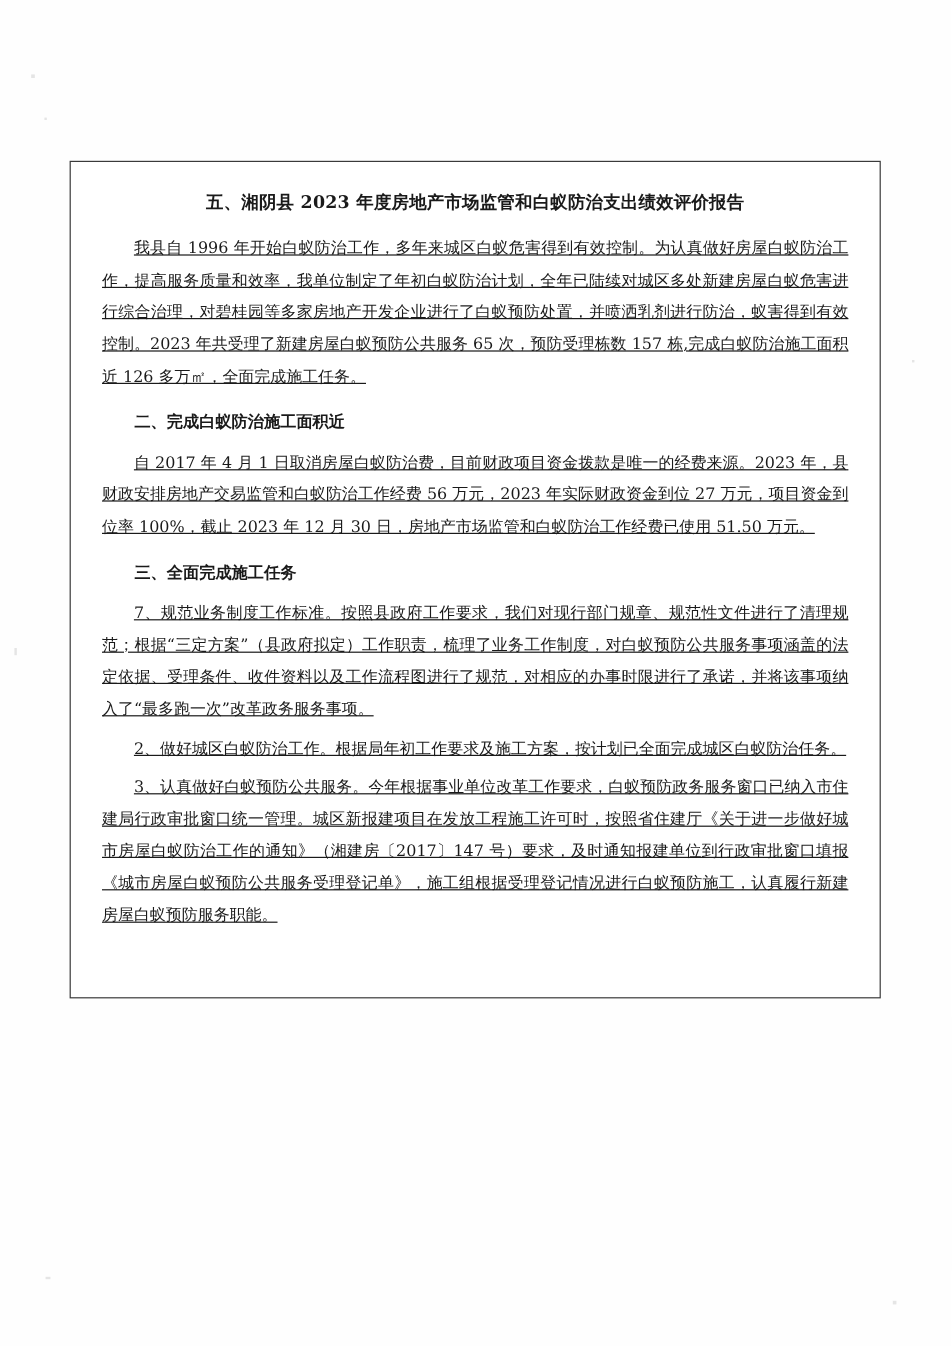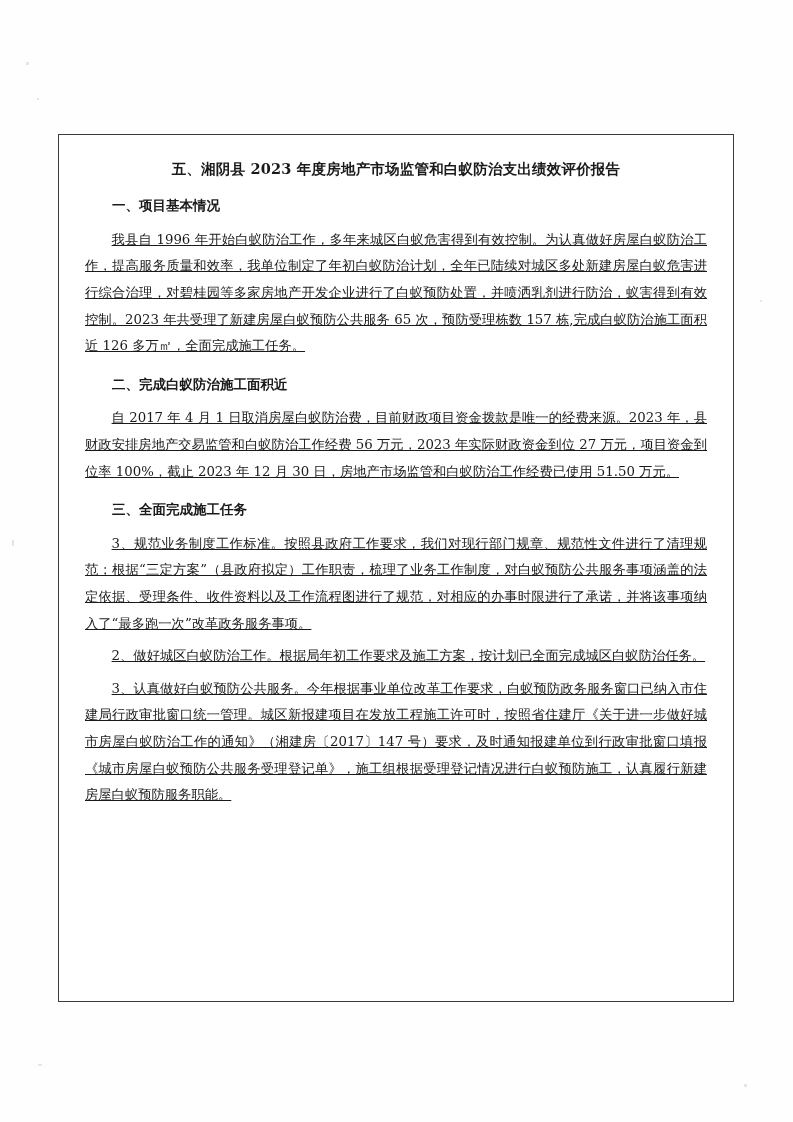--- a/index.html
+++ b/index.html
@@ -26,21 +26,21 @@
   .speck {
     position: absolute;
     background: #cfcfcf;
     opacity: .55;
   }
   .doc-frame {
     position: absolute;
     left: 58px;
     top: 134px;
     width: 676px;
-    height: 868px;
+    height: 698px;
     border: 1px solid #3a3a3a;
     box-sizing: border-box;
     background: #ffffff;
   }
   .doc-inner {
     padding: 18px 26px 20px 26px;
     box-sizing: border-box;
     height: 100%;
   }
   .doc-title {
@@ -78,26 +78,25 @@
   <div class="speck" style="left:12px;top:540px;width:2px;height:6px;"></div>
   <div class="speck" style="left:760px;top:300px;width:2px;height:2px;"></div>
   <div class="speck" style="left:38px;top:1064px;width:4px;height:2px;"></div>
   <div class="speck" style="left:744px;top:1084px;width:3px;height:3px;"></div>
 
   <div class="doc-frame">
     <div class="doc-inner">
 
       <div class="doc-title">五、湘阴县 2023 年度房地产市场监管和白蚁防治支出绩效评价报告</div>
 
-      <div class="sec-heading">一、项目基本情况</div>
       <p class="para">我县自 1996 年开始白蚁防治工作，多年来城区白蚁危害得到有效控制。为认真做好房屋白蚁防治工作，提高服务质量和效率，我单位制定了年初白蚁防治计划，全年已陆续对城区多处新建房屋白蚁危害进行综合治理，对碧桂园等多家房地产开发企业进行了白蚁预防处置，并喷洒乳剂进行防治，蚁害得到有效控制。2023 年共受理了新建房屋白蚁预防公共服务 65 次，预防受理栋数 157 栋,完成白蚁防治施工面积近 126 多万㎡，全面完成施工任务。</p>
 
       <div class="sec-heading">二、完成白蚁防治施工面积近</div>
       <p class="para">自 2017 年 4 月 1 日取消房屋白蚁防治费，目前财政项目资金拨款是唯一的经费来源。2023 年，县财政安排房地产交易监管和白蚁防治工作经费 56 万元，2023 年实际财政资金到位 27 万元，项目资金到位率 100%，截止 2023 年 12 月 30 日，房地产市场监管和白蚁防治工作经费已使用 51.50 万元。</p>
 
       <div class="sec-heading">三、全面完成施工任务</div>
-      <p class="para">3、规范业务制度工作标准。按照县政府工作要求，我们对现行部门规章、规范性文件进行了清理规范；根据“三定方案”（县政府拟定）工作职责，梳理了业务工作制度，对白蚁预防公共服务事项涵盖的法定依据、受理条件、收件资料以及工作流程图进行了规范，对相应的办事时限进行了承诺，并将该事项纳入了“最多跑一次”改革政务服务事项。</p>
+      <p class="para">7、规范业务制度工作标准。按照县政府工作要求，我们对现行部门规章、规范性文件进行了清理规范；根据“三定方案”（县政府拟定）工作职责，梳理了业务工作制度，对白蚁预防公共服务事项涵盖的法定依据、受理条件、收件资料以及工作流程图进行了规范，对相应的办事时限进行了承诺，并将该事项纳入了“最多跑一次”改革政务服务事项。</p>
       <p class="para">2、做好城区白蚁防治工作。根据局年初工作要求及施工方案，按计划已全面完成城区白蚁防治任务。</p>
       <p class="para">3、认真做好白蚁预防公共服务。今年根据事业单位改革工作要求，白蚁预防政务服务窗口已纳入市住建局行政审批窗口统一管理。城区新报建项目在发放工程施工许可时，按照省住建厅《关于进一步做好城市房屋白蚁防治工作的通知》（湘建房〔2017〕147 号）要求，及时通知报建单位到行政审批窗口填报《城市房屋白蚁预防公共服务受理登记单》，施工组根据受理登记情况进行白蚁预防施工，认真履行新建房屋白蚁预防服务职能。</p>
 
     </div>
   </div>
 </div>
 
 </body></html>

